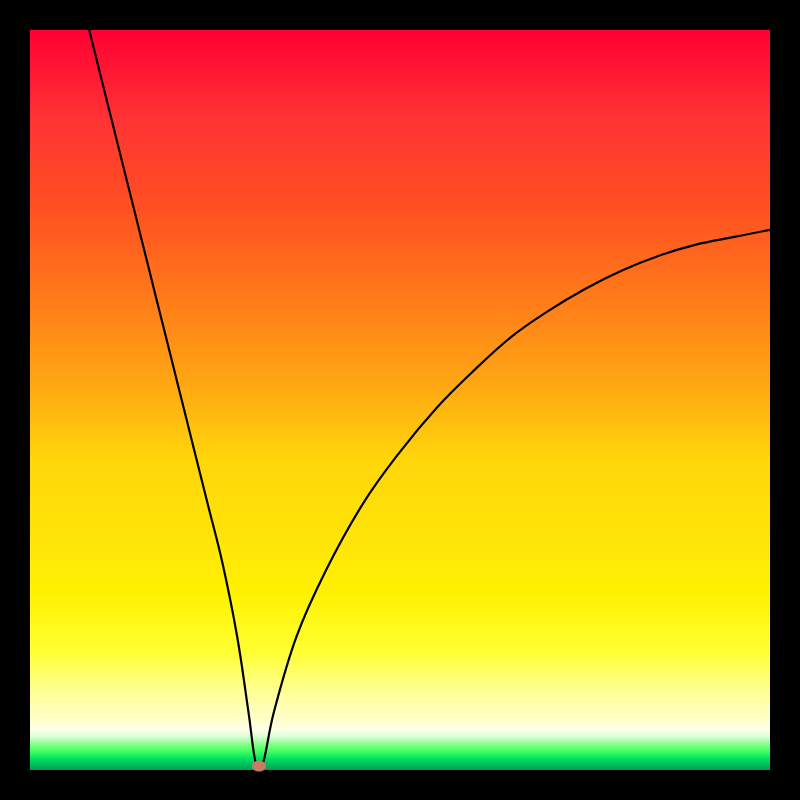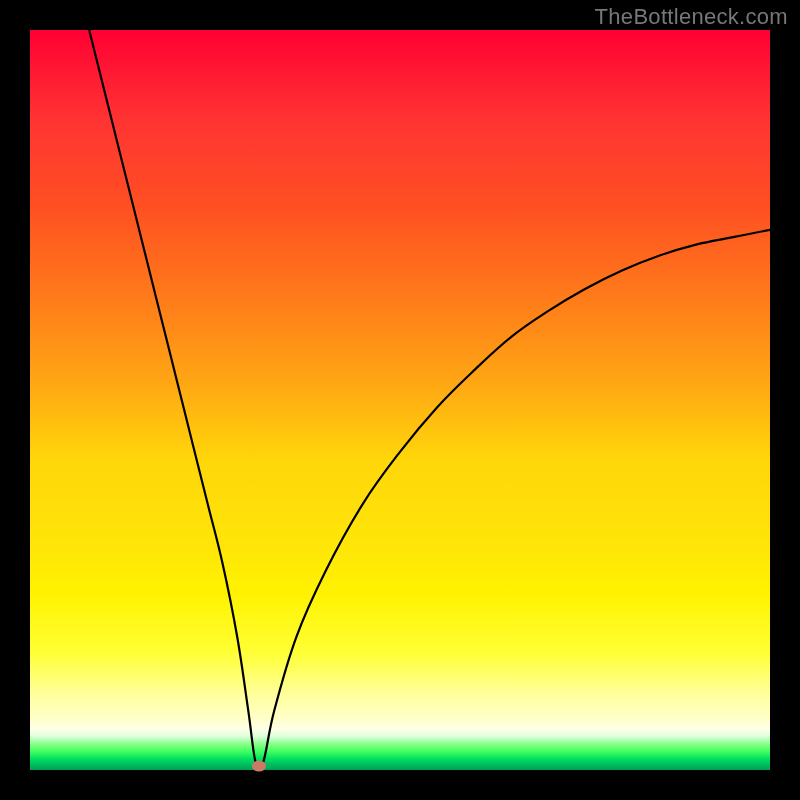--- a/index.html
+++ b/index.html
@@ -57,21 +57,20 @@
     background: #cc7a66;
     border-radius: 50% / 50%;
     transform: translate(-50%, -50%);
     z-index: 3;
   }
 </style>
 </head>
 <body>
 <div class="frame">
 
-<div class="watermark">TheBottleneck.com</div>
 
 <div class="plot-area">
   <svg class="curve" width="740" height="740" viewBox="0 0 740 740" preserveAspectRatio="none">
     <path id="curve-path" d="M 59.20 0.00 C 61.86 10.66, 68.67 37.89, 74.00 59.20 C 79.33 80.51, 83.47 97.09, 88.80 118.40 C 94.13 139.71, 98.27 156.29, 103.60 177.60 C 108.93 198.91, 113.07 215.49, 118.40 236.80 C 123.73 258.11, 127.87 274.69, 133.20 296.00 C 138.53 317.31, 142.67 333.89, 148.00 355.20 C 153.33 376.51, 157.47 393.09, 162.80 414.40 C 168.13 435.71, 172.27 452.29, 177.60 473.60 C 182.93 494.91, 187.07 508.82, 192.40 532.80 C 197.73 556.78, 202.54 580.16, 207.20 606.80 C 211.86 633.44, 214.97 658.16, 218.30 680.80 C 221.63 703.44, 223.04 723.28, 225.70 732.60 C 228.36 741.92, 229.77 741.92, 233.10 732.60 C 236.43 723.28, 238.21 703.44, 244.20 680.80 C 250.19 658.16, 257.08 632.11, 266.40 606.80 C 275.72 581.49, 284.01 564.18, 296.00 540.20 C 307.99 516.22, 319.68 494.91, 333.00 473.60 C 346.32 452.29, 356.68 439.12, 370.00 421.80 C 383.32 404.48, 393.68 392.05, 407.00 377.40 C 420.32 362.75, 430.68 353.05, 444.00 340.40 C 457.32 327.75, 467.68 317.76, 481.00 307.10 C 494.32 296.44, 504.68 289.86, 518.00 281.20 C 531.32 272.54, 541.68 266.33, 555.00 259.00 C 568.32 251.67, 578.68 246.49, 592.00 240.50 C 605.32 234.51, 615.68 230.36, 629.00 225.70 C 642.32 221.04, 652.68 217.93, 666.00 214.60 C 679.32 211.27, 689.68 209.86, 703.00 207.20 C 716.32 204.54, 733.34 201.13, 740.00 199.80" stroke="#000000" stroke-width="2.2" fill="none" stroke-linejoin="round" stroke-linecap="round"></path>
   </svg>
   <div class="marker" id="marker" style="left: 229.4px; top: 736.3px; background: rgb(204, 122, 102);"></div>
 </div>
 
 </div>
 

